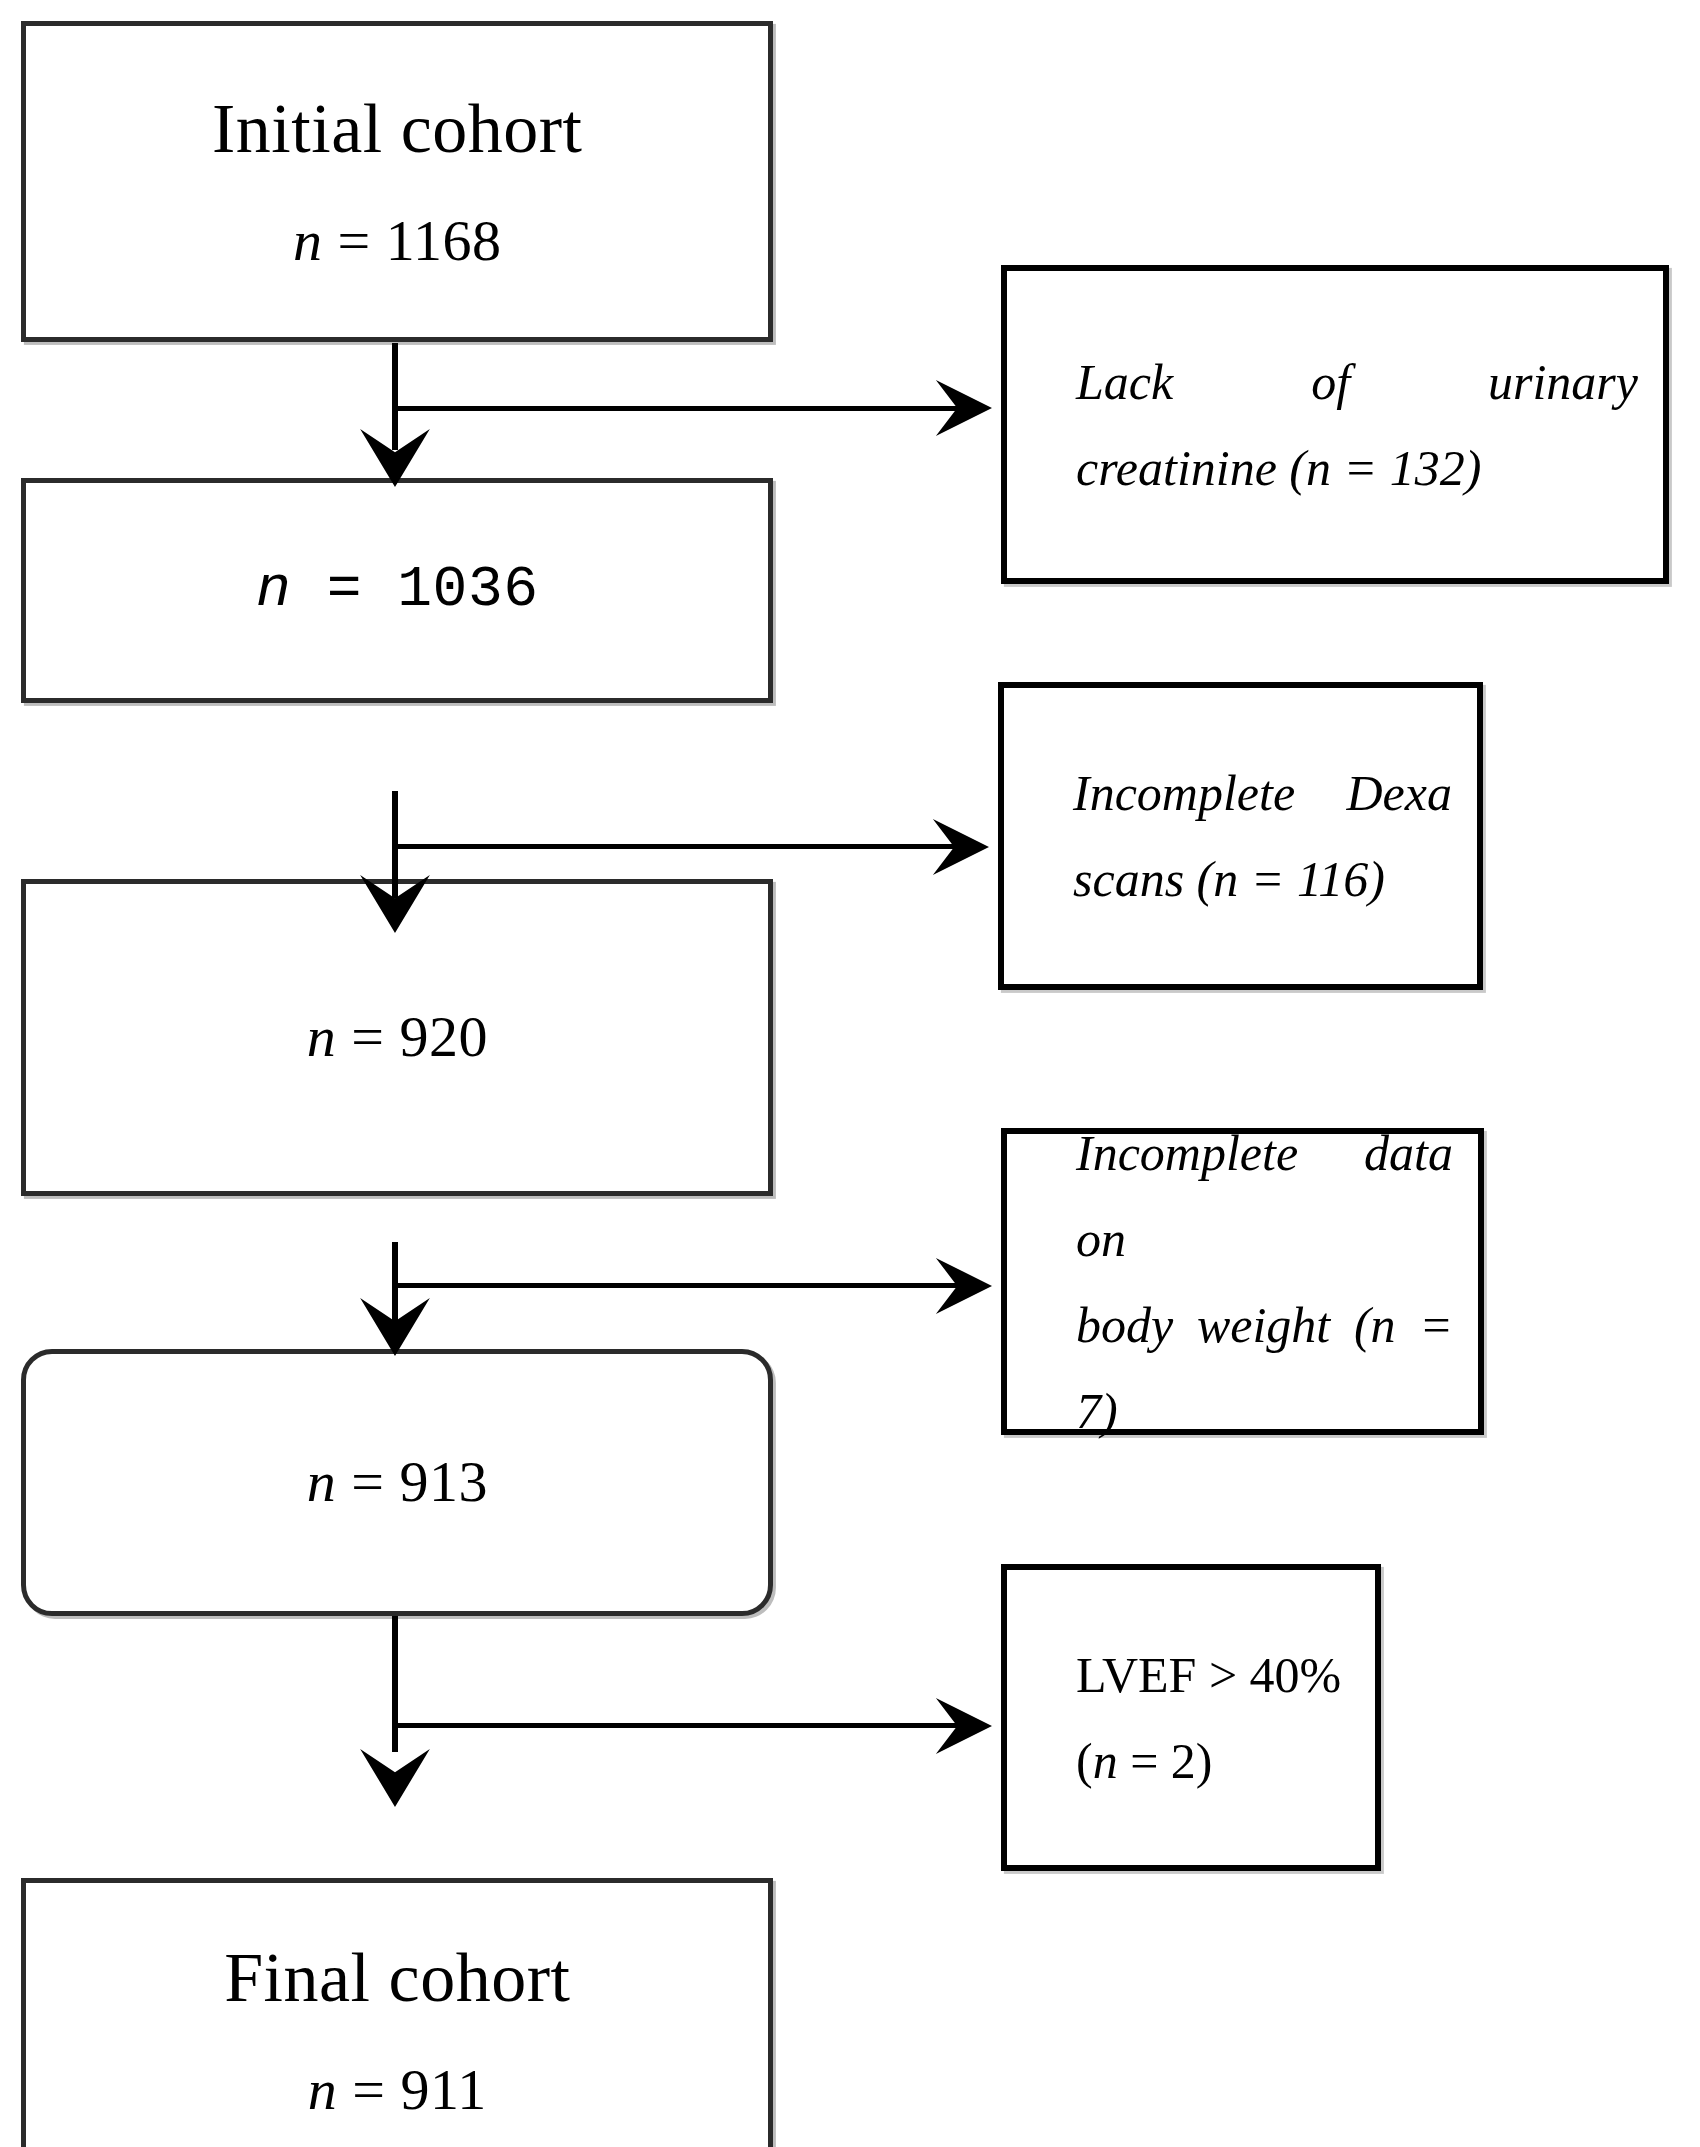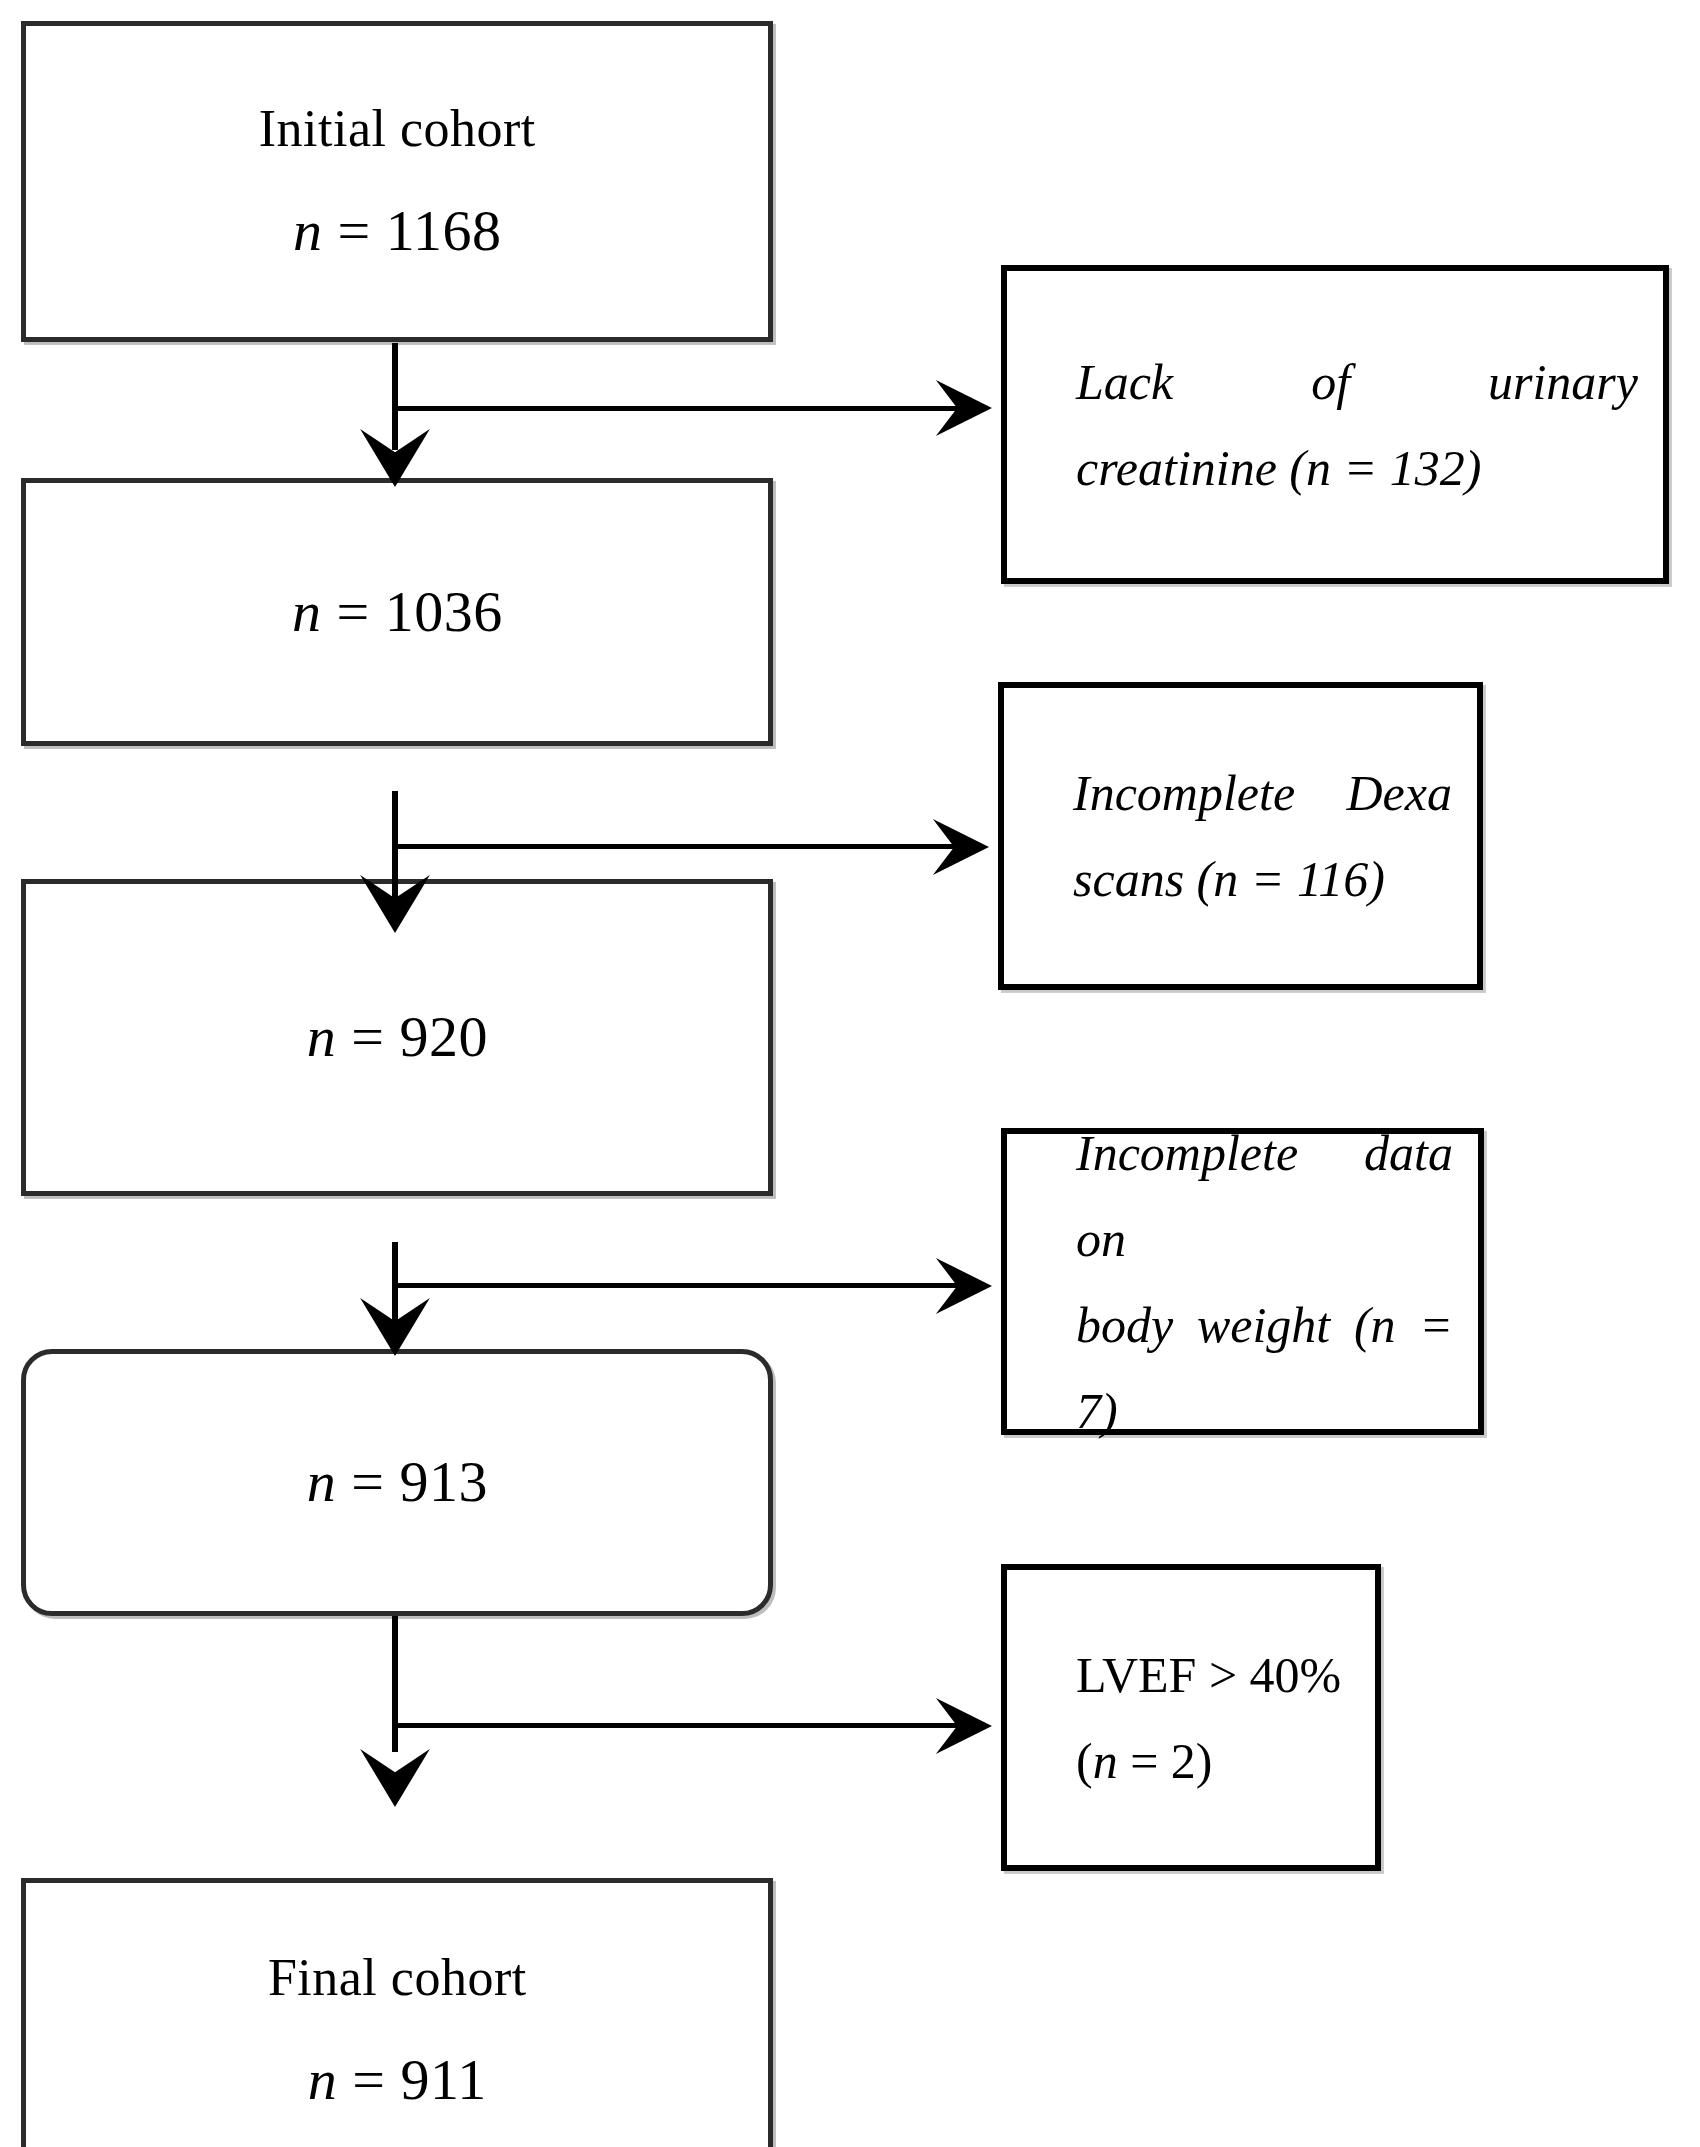--- a/index.html
+++ b/index.html
@@ -47,21 +47,21 @@
   }
 
   .node .line {
     display: block;
     line-height: 1.05;
     white-space: nowrap;
   }
 
   
   .lbl-title {
-    font-size: 52px;
+    font-size: 70px;
     letter-spacing: 0.5px;
     text-align: right;
   }
   .lbl-count {
     font-size: 58px;
     letter-spacing: 0.5px;
   }
   .lbl-count .ital,
   .lbl-title .ital { font-style: italic; }
 
@@ -113,21 +113,21 @@
 </head>
 <body>
 
 <div id="flowchart">
 
   <div class="node left" style="left:21.3px; top:21.3px; width:752px; height:321px;">
     <span class="line lbl-title gap-title">Initial cohort</span>
     <span class="line lbl-count"><i class="ital">n</i><span> = </span><span>1168</span></span>
   </div>
 
-  <div class="node left" style="left:21.3px; top:478px; width:752px; height:268px;">
+  <div class="node left" style="left:21.3px; top:478px; width:752px; height:225px;font-family:Liberation Mono, monospace;">
     <span class="line lbl-count"><i class="ital">n</i><span> = </span><span>1036</span></span>
   </div>
 
   <div class="node left" style="left:21.3px; top:879px; width:752px; height:317px;">
     <span class="line lbl-count"><i class="ital">n</i><span> = </span><span>920</span></span>
   </div>
 
   <div class="node left" style="left:21.3px; top:1349px; width:752px; height:267px;border-radius:31px;">
     <span class="line lbl-count"><i class="ital">n</i><span> = </span><span>913</span></span>
   </div>

